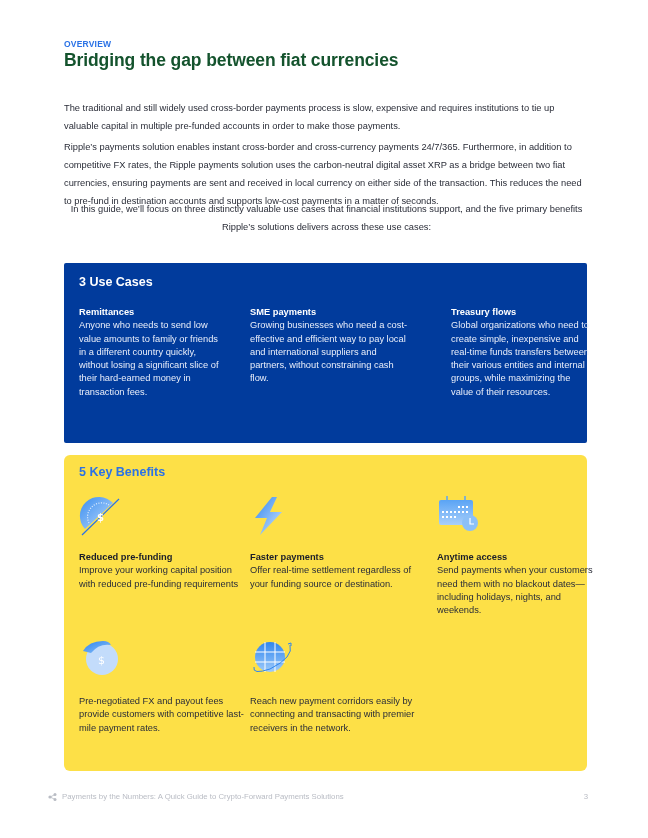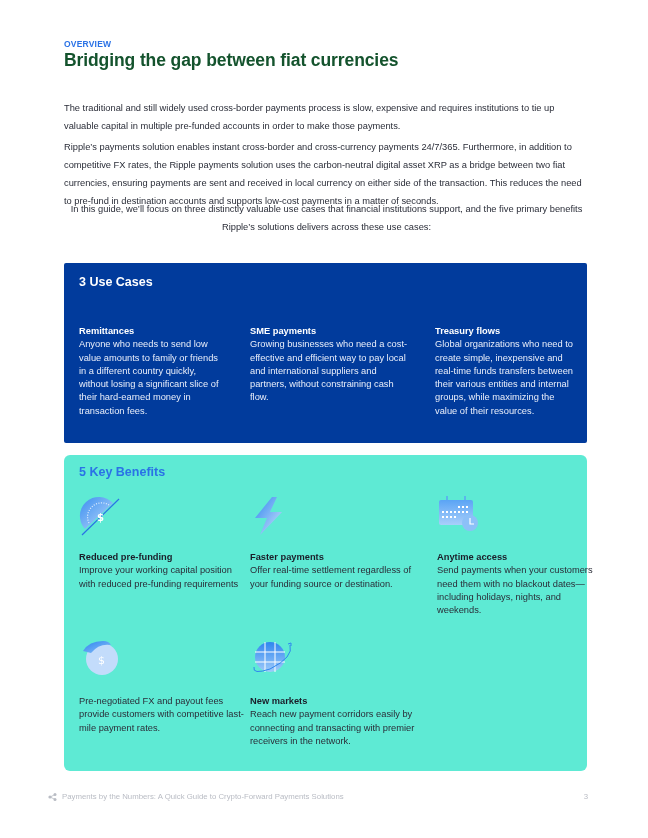--- a/index.html
+++ b/index.html
@@ -9,27 +9,27 @@
     .eyebrow { position: absolute; left: 64px; top: 39px; font-size: 8.5px; font-weight: 700; color: #2a72e6; letter-spacing: 0.2px; }
     .title { position: absolute; left: 64px; top: 50px; font-size: 17.5px; font-weight: 700; color: #14532d; letter-spacing: -0.1px; }
 
     .body-text { position: absolute; left: 64px; width: 525px; font-size: 9.3px; line-height: 18px; color: #2a2d38; }
     #p1 { top: 99px; }
     #p2 { top: 138px; }
     #p3 { top: 200px; text-align: center; }
 
     .usecases { position: absolute; left: 64px; top: 263px; width: 523px; height: 180px; background: #013b9c; border-radius: 2px; color: #ffffff; }
     .usecases h2 { position: absolute; left: 15px; top: 12px; font-size: 12.5px; font-weight: 700; color: #ffffff; }
-    .uc { position: absolute; top: 43px; font-size: 9.3px; line-height: 13.3px; color: #e9eefa; margin-top: 19px; }
+    .uc { position: absolute; top: 43px; font-size: 9.3px; line-height: 13.3px; color: #e9eefa; }
     .uc .uc-title { font-weight: 700; color: #ffffff; display: block; }
     #uc0 { left: 15px; width: 140px; }
     #uc1 { left: 186px; width: 160px; }
-    #uc2 { left: 371px; width: 140px; }
+    #uc2 { left: 387px; width: 140px; }
 
-    .benefits { position: absolute; left: 64px; top: 455px; width: 523px; height: 316px; background: #5eead4; border-radius: 6px; }
+    .benefits { position: absolute; left: 64px; top: 455px; width: 523px; height: 316px; background: #fde047; border-radius: 6px; }
     .benefits h2 { position: absolute; left: 15px; top: 10px; font-size: 12.5px; font-weight: 700; color: #2a72e6; }
     .ben { position: absolute; font-size: 9.3px; line-height: 13.3px; color: #2a2d38; width: 165px; }
     .ben .ben-title { font-weight: 700; color: #1a1d29; display: block; }
     .ben .icon { position: absolute; left: 0; width: 44px; height: 44px; }
     .ben .ben-text { position: absolute; left: 0; margin-top: 8px; }
 
     #b0 { left: 15px; top: 38px; }
     #b1 { left: 186px; top: 38px; }
     #b2 { left: 373px; top: 38px; }
     #b3 { left: 15px; top: 182px; }
@@ -170,21 +170,20 @@
       <g stroke="#ffffff" stroke-width="1" fill="none">
         <line x1="5" y1="15" x2="35" y2="15"></line>
           <line x1="5" y1="25" x2="35" y2="25"></line>
         <line x1="15" y1="5" x2="15" y2="35"></line>
           <line x1="25" y1="5" x2="25" y2="35"></line>
       </g>
       <path d="M40 8 Q44 20 20 32 Q2 38 4 30" fill="none" stroke="#2f86ef" stroke-width="1"></path>
       <path d="M38 7 L41 6 L41 9" fill="none" stroke="#2f86ef" stroke-width="1"></path>
     </svg>
     <div class="ben-text">
-      <span class="ben-title">New markets</span>
       <span>Reach new payment corridors easily by connecting and transacting with premier receivers in the network.</span>
     </div>
   </div>
 </section>
 
 <footer class="footer">
   <svg class="f-icon" viewBox="0 0 11 8">
     <circle cx="2" cy="4" r="1.6" fill="#b9bcc4"></circle>
     <circle cx="7" cy="1.6" r="1.5" fill="#b9bcc4"></circle>
     <circle cx="7" cy="6.4" r="1.5" fill="#b9bcc4"></circle>

